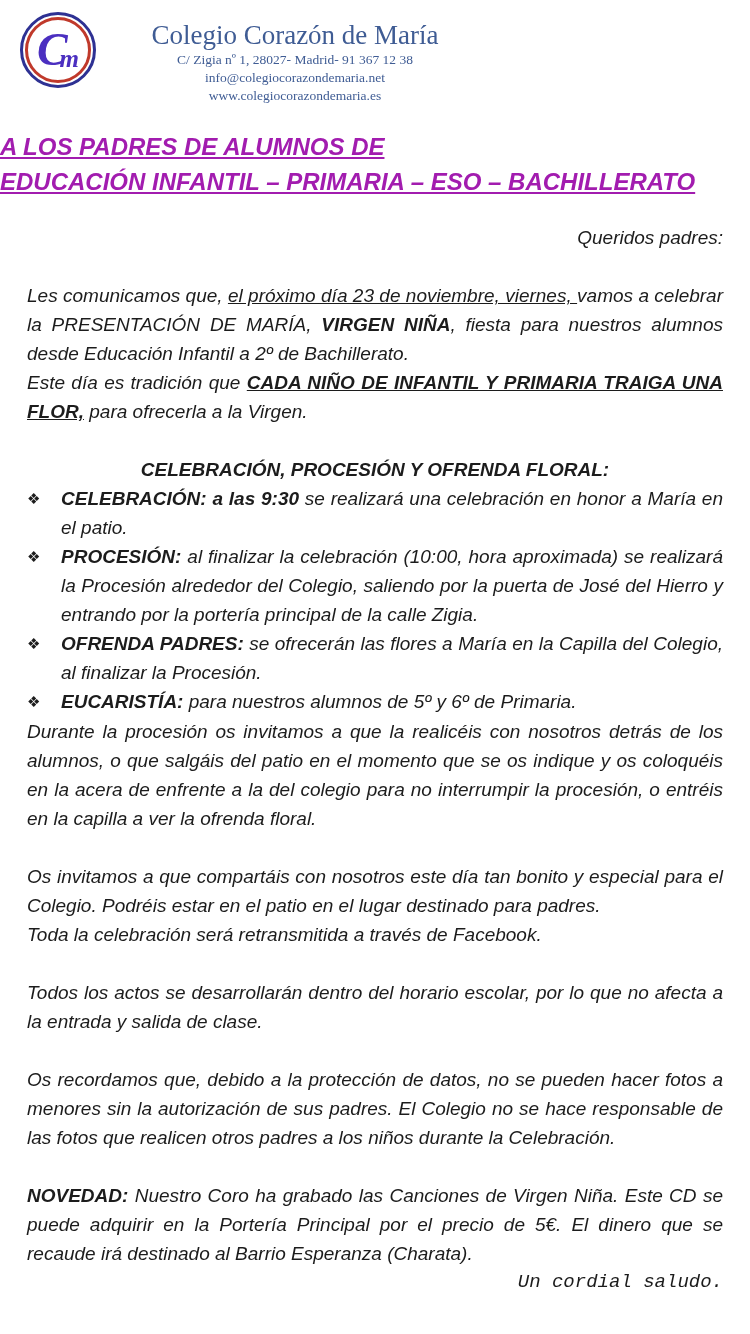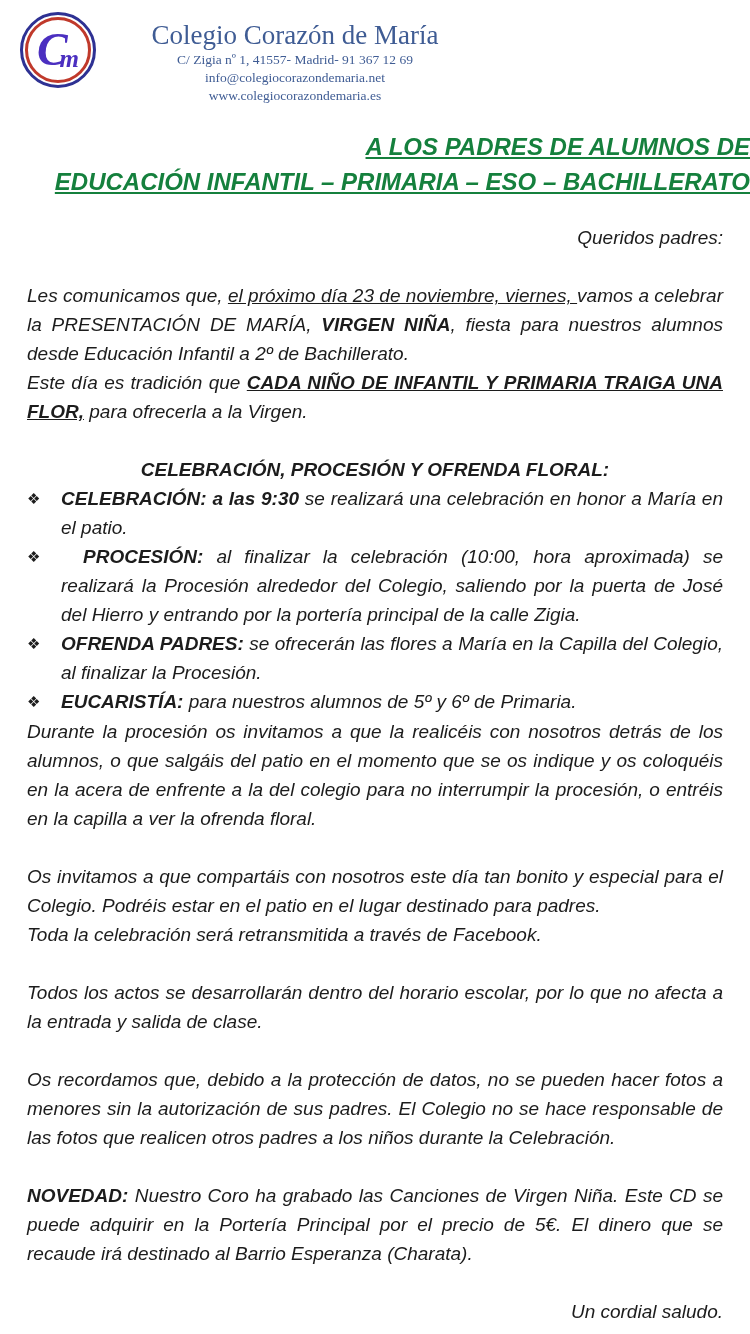--- a/index.html
+++ b/index.html
@@ -20,50 +20,50 @@
   .logo-ring{position:absolute;inset:2px;border:3px solid var(--logo-red);border-radius:50%;background:#fff;}
   .logo-letters{position:absolute;inset:0;display:flex;align-items:center;justify-content:center;
         font-family:"Liberation Serif",serif;font-style:italic;font-weight:bold;color:var(--logo-letter);}
   .logo-c{font-size:46px;line-height:1;}
   .logo-m{font-size:25px;line-height:1;margin:16px 0 0 -8px;}
   .header-text{width:350px;margin-left:24px;text-align:center;color:var(--header-blue);
         font-family:"Liberation Serif",serif;}
   .school-name{font-size:27px;line-height:1.15;margin-top:8px;}
   .addr{font-size:13.5px;line-height:1.35;}
   
-  .title{margin-top:24px;text-align:right;font-weight:bold;font-size:24px;line-height:1.45;color:#15803d;}
+  .title{margin-top:24px;text-align:left;font-weight:bold;font-size:24px;line-height:1.45;color:#a21caf;}
   .title .u{text-decoration:underline;}
   
   .content{padding:0 27px;font-size:19px;line-height:29px;text-align:justify;}
   .salutation{margin-top:24px;text-align:right;}
   .para{margin:0;}
   .mt{margin-top:29px;}
   .section-heading{font-weight:bold;text-align:center;}
   .bullet{display:flex;}
   .bullet-marker{width:34px;flex:none;font-family:"DejaVu Sans",sans-serif;font-style:normal;
         font-size:15px;padding-top:1px;}
   .bullet-body{flex:1;text-align:justify;}
-  .closing{margin-top:29px;text-align:right;}
+  .closing{text-align:right;font-family:Liberation Mono, monospace;}
 </style>
 </head>
 <body>
 
 <div class="page">
 
   <header class="letterhead">
     <div class="logo">
       <div class="logo-ring"></div>
       <div class="logo-letters">
         <span class="logo-c">C</span>
         <span class="logo-m">m</span>
       </div>
     </div>
     <div class="header-text">
       <div class="school-name">Colegio Corazón de María</div>
-      <div class="addr">C/ Zigia nº 1,  41557- Madrid- 91 367 12 69</div>
+      <div class="addr">C/ Zigia nº 1,  28027- Madrid- 91 367 12 38</div>
       <div class="addr">info@colegiocorazondemaria.net</div>
       <div class="addr">www.colegiocorazondemaria.es</div>
     </div>
   </header>
 
   <div class="title">
     <span class="u">A LOS PADRES DE ALUMNOS DE</span><br>
     <span class="u">EDUCACIÓN INFANTIL – PRIMARIA – ESO – BACHILLERATO</span>
   </div>
 
@@ -76,21 +76,21 @@
 
     <p class="section-heading mt">CELEBRACIÓN, PROCESIÓN Y OFRENDA FLORAL:</p>
 
     <div class="bullets">
       <div class="bullet">
         <span class="bullet-marker">❖</span>
         <div class="bullet-body"><span style="font-weight: bold;">CELEBRACIÓN: a las 9:30</span><span> se realizará una celebración en honor a María en el patio.</span></div>
       </div>
       <div class="bullet">
         <span class="bullet-marker">❖</span>
-        <div class="bullet-body"><span style="font-weight: bold; margin-left: 22px;">PROCESIÓN:</span><span> al finalizar la celebración (10:00, hora aproximada) se realizará la Procesión alrededor del Colegio, saliendo por la puerta de José del Hierro y entrando por la portería principal de la calle Zigia.</span></div>
+        <div class="bullet-body"><span style="font-weight: bold;">PROCESIÓN:</span><span> al finalizar la celebración (10:00, hora aproximada) se realizará la Procesión alrededor del Colegio, saliendo por la puerta de José del Hierro y entrando por la portería principal de la calle Zigia.</span></div>
       </div>
       <div class="bullet">
         <span class="bullet-marker">❖</span>
         <div class="bullet-body"><span style="font-weight: bold;">OFRENDA PADRES:</span><span> se ofrecerán las flores a María en la Capilla del Colegio, al finalizar la Procesión.</span></div>
       </div>
       <div class="bullet">
         <span class="bullet-marker">❖</span>
         <div class="bullet-body"><span style="font-weight: bold;">EUCARISTÍA:</span><span> para nuestros alumnos de 5º y 6º de Primaria.</span></div>
       </div>
     </div>

